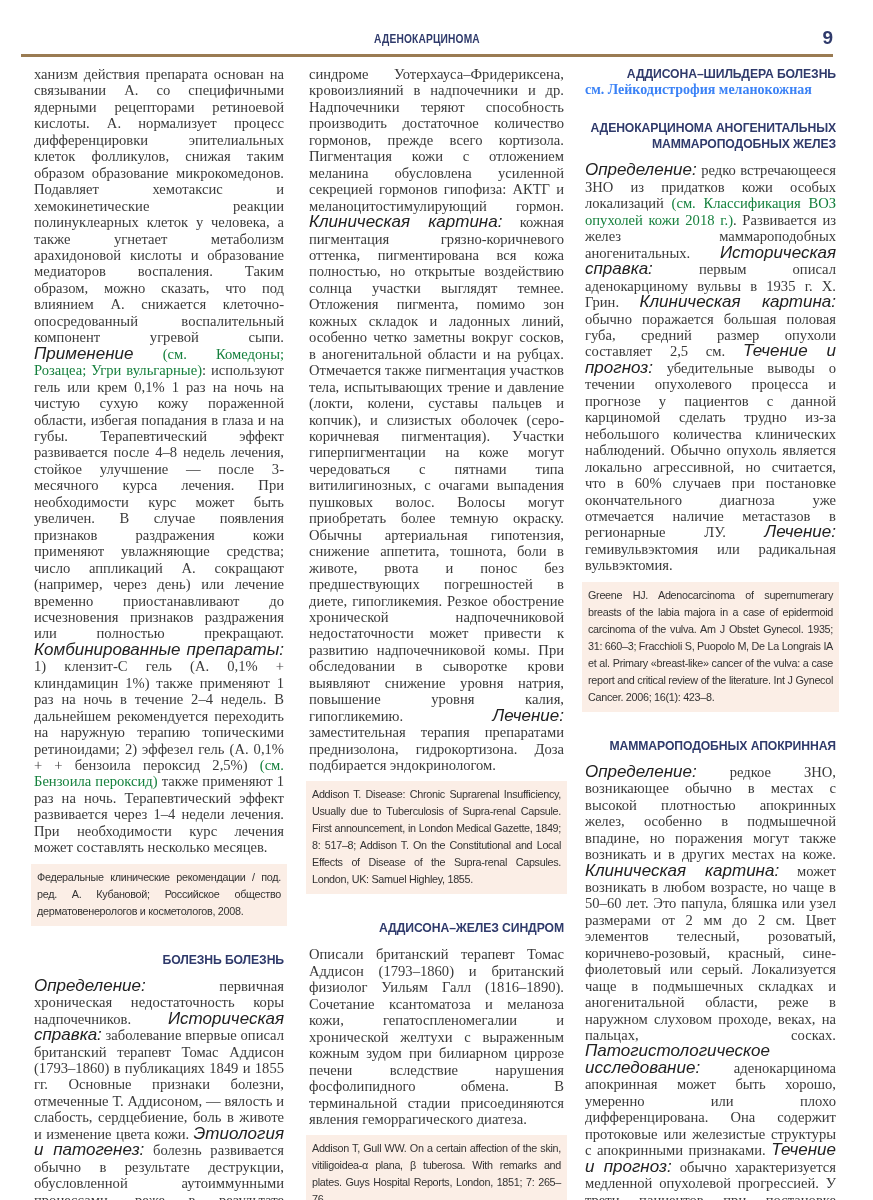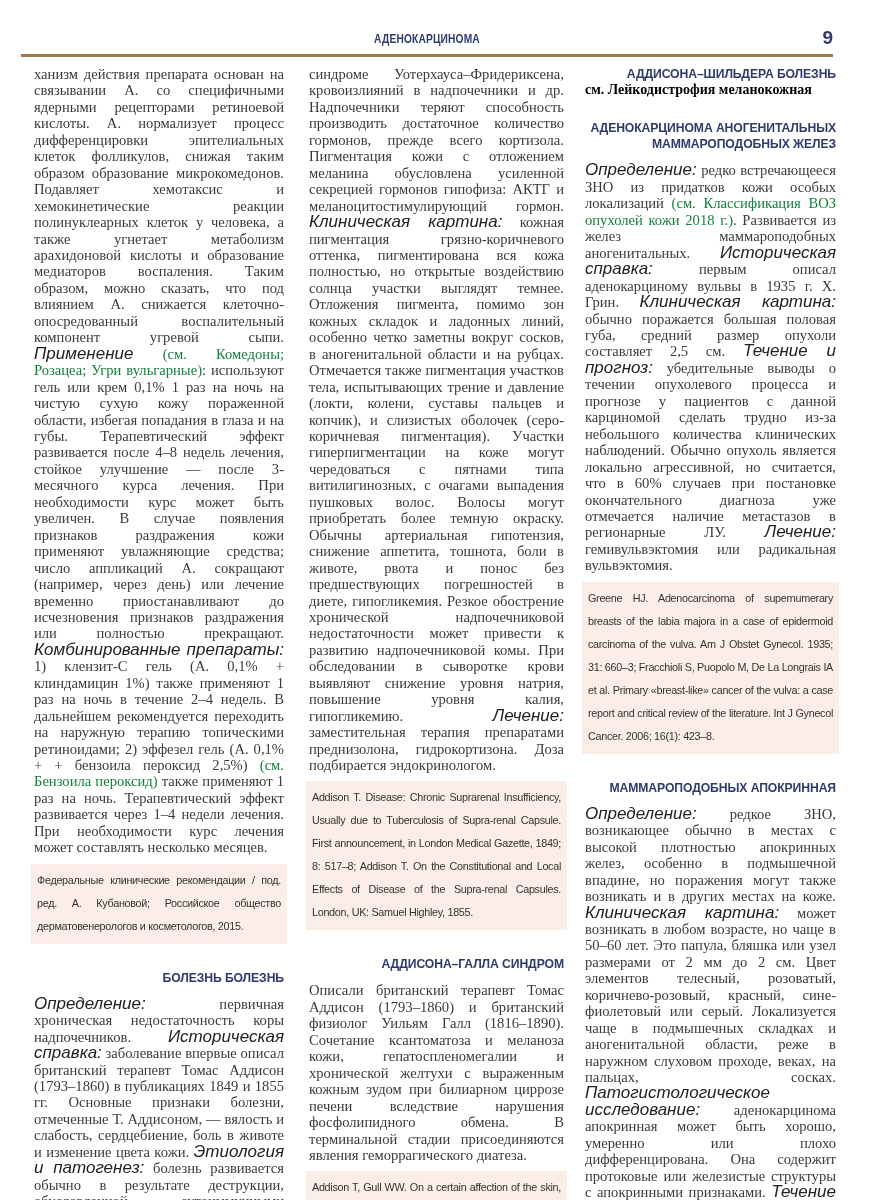--- a/index.html
+++ b/index.html
@@ -9,45 +9,45 @@
     font-family: "Liberation Sans", sans-serif; font-weight: bold; font-size: 12px; color: #2f3a6b; letter-spacing: 0.2px; transform: scaleX(0.85); }
   .page-num { position: absolute; right: 0; top: 27px; font-family: "Liberation Sans", sans-serif; font-weight: bold; font-size: 19px; color: #2f3a6b; }
   .rule { position: absolute; left: 0; top: 54px; width: 100%; height: 3px; background: #9a7b52; }
   .col { position: absolute; top: 66px; font-family: "Liberation Serif", serif; font-size: 14.6px; line-height: 16.45px; color: #3a3a3a; text-align: justify; hyphens: manual; }
   .c1 { left: 34px; width: 250px; }
   .c2 { left: 309px; width: 255px; }
   .c3 { left: 585px; width: 251px; }
   .col p { margin: 0; }
   .it { font-family: "Liberation Sans", sans-serif; font-style: italic; font-size: 17px; color: #222; }
   .b { font-weight: normal; color: #15803d; }
-  .ref { background: #fbeee6; font-family: "Liberation Sans", sans-serif; font-size: 10.8px; line-height: 23px; color: #333; padding: 5px 6px 6px 6px; margin: 8px -3px 0 -3px; text-align: justify; letter-spacing: -0.3px; }
+  .ref { background: #fbeee6; font-family: "Liberation Sans", sans-serif; font-size: 10.8px; line-height: 17px; color: #333; padding: 5px 6px 6px 6px; margin: 8px -3px 0 -3px; text-align: justify; letter-spacing: -0.3px; }
   .h { font-family: "Liberation Sans", sans-serif; font-weight: bold; font-size: 12.2px; line-height: 16px; color: #2f3a6b; text-align: right; letter-spacing: -0.1px; margin: 26px 0 10px 0; }
   .h.first { margin-top: 0; }
-  .see { font-family: "Liberation Serif", serif; font-weight: bold; font-size: 14px; color: #000000; text-align: left; }
+  .see { font-family: "Liberation Serif", serif; font-weight: bold; font-size: 14px; color: #3b82f6; text-align: left; }
 </style>
 </head>
 <body>
 
 <div class="header">
   <div class="running-head">АДЕНОКАРЦИНОМА</div>
   <div class="page-num">9</div>
   <div class="rule"></div>
 </div>
 
 <div class="col c1">
   <p><span>ханизм действия препарата основан на связывании А. со специфичными ядерными рецепторами ретиноевой кислоты. А. нормализует процесс дифференцировки эпителиальных клеток фолликулов, снижая таким образом образование микрокомедонов. Подавляет хемотаксис и хемокинетические реакции полинуклеарных клеток у человека, а также угнетает метаболизм арахидоновой кислоты и образование медиаторов воспаления. Таким образом, можно сказать, что под влиянием А. снижается клеточно-опосредованный воспалительный компонент угревой сыпи. </span><span class="it">Применение</span><span class="b"> (см. Комедоны; Розацеа; Угри вульгарные)</span><span>: используют гель или крем 0,1% 1 раз на ночь на чистую сухую кожу пораженной области, избегая попадания в глаза и на губы. Терапевтический эффект развивается после 4–8 недель лечения, стойкое улучшение — после 3-месячного курса лечения. При необходимости курс может быть увеличен. В случае появления признаков раздражения кожи применяют увлажняющие средства; число аппликаций А. сокращают (например, через день) или лечение временно приостанавливают до исчезновения признаков раздражения или полностью прекращают. </span><span class="it">Комбинированные препараты:</span><span> 1) клензит-С гель (А. 0,1% + клиндамицин 1%) также применяют 1 раз на ночь в течение 2–4 недель. В дальнейшем рекомендуется переходить на наружную терапию топическими ретиноидами; 2) эффезел гель (А. 0,1% + + бензоила пероксид 2,5%) </span><span class="b">(см. Бензоила пероксид)</span><span> также применяют 1 раз на ночь. Терапевтический эффект развивается через 1–4 недели лечения. При необходимости курс лечения может составлять несколько месяцев.</span></p>
-  <div class="ref">Федеральные клинические рекомендации / под. ред. А. Кубановой; Российское общество дерматовенерологов и косметологов, 2015.</div>
+  <div class="ref">Федеральные клинические рекомендации / под. ред. А. Кубановой; Российское общество дерматовенерологов и косметологов, 2008.</div>
   <div class="h">БОЛЕЗНЬ БОЛЕЗНЬ</div>
   <p><span class="it">Определение:</span><span> первичная хроническая недостаточность коры надпочечников. </span><span class="it">Историческая справка:</span><span> заболевание впервые описал британский терапевт Томас Аддисон (1793–1860) в публикациях 1849 и 1855 гг. Основные признаки болезни, отмеченные Т. Аддисоном, — вялость и слабость, сердцебиение, боль в животе и изменение цвета кожи. </span><span class="it">Этиология и патогенез:</span><span> болезнь развивается обычно в результате деструкции, обусловленной аутоиммунными процессами, реже в результате поражения метастазами, а также при туберкулезе, амилоидозе,</span></p>
 </div>
 
 <div class="col c2">
   <p><span>синдроме Уотерхауса–Фридериксена, кровоизлияний в надпочечники и др. Надпочечники теряют способность производить достаточное количество гормонов, прежде всего кортизола. Пигментация кожи с отложением меланина обусловлена усиленной секрецией гормонов гипофиза: АКТГ и меланоцитостимулирующий гормон. </span><span class="it">Клиническая картина:</span><span> кожная пигментация грязно-коричневого оттенка, пигментирована вся кожа полностью, но открытые воздействию солнца участки выглядят темнее. Отложения пигмента, помимо зон кожных складок и ладонных линий, особенно четко заметны вокруг сосков, в аногенитальной области и на рубцах. Отмечается также пигментация участков тела, испытывающих трение и давление (локти, колени, суставы пальцев и копчик), и слизистых оболочек (серо-коричневая пигментация). Участки гиперпигментации на коже могут чередоваться с пятнами типа витилигинозных, с очагами выпадения пушковых волос. Волосы могут приобретать более темную окраску. Обычны артериальная гипотензия, снижение аппетита, тошнота, боли в животе, рвота и понос без предшествующих погрешностей в диете, гипогликемия. Резкое обострение хронической надпочечниковой недостаточности может привести к развитию надпочечниковой комы. При обследовании в сыворотке крови выявляют снижение уровня натрия, повышение уровня калия, гипогликемию. </span><span class="it">Лечение:</span><span> заместительная терапия препаратами преднизолона, гидрокортизона. Доза подбирается эндокринологом.</span></p>
   <div class="ref">Addison T. Disease: Chronic Suprarenal Insufficiency, Usually due to Tuberculosis of Supra-renal Capsule. First announcement, in London Medical Gazette, 1849; 8: 517–8; Addison T. On the Constitutional and Local Effects of Disease of the Supra-renal Capsules. London, UK: Samuel Highley, 1855.</div>
-  <div class="h">АДДИСОНА–ГАЛЛА СИНДРОМ</div>
+  <div class="h">АДДИСОНА–ЖЕЛЕЗ СИНДРОМ</div>
   <p>Описали британский терапевт Томас Аддисон (1793–1860) и британский физиолог Уильям Галл (1816–1890). Сочетание ксантоматоза и меланоза кожи, гепатоспленомегалии и хронической желтухи с выраженным кожным зудом при билиарном циррозе печени вследствие нарушения фосфолипидного обмена. В терминальной стадии присоединяются явления геморрагического диатеза.</p>
   <div class="ref">Addison T, Gull WW. On a certain affection of the skin, vitiligoidea-α plana, β tuberosa. With remarks and plates. Guys Hospital Reports, London, 1851; 7: 265–76.</div>
 </div>
 
 <div class="col c3">
   <div class="h first" style="margin-bottom:0">АДДИСОНА–ШИЛЬДЕРА БОЛЕЗНЬ</div>
   <div class="see">см. Лейкодистрофия меланокожная</div>
   <div class="h" style="margin-top:22px">АДЕНОКАРЦИНОМА АНОГЕНИТАЛЬНЫХ МАММАРОПОДОБНЫХ ЖЕЛЕЗ</div>
   <p><span class="it">Определение:</span><span> редко встречающееся ЗНО из придатков кожи особых локализаций </span><span class="b">(см. Классификация ВОЗ опухолей кожи 2018 г.)</span><span>. Развивается из желез маммароподобных аногенитальных. </span><span class="it">Историческая справка:</span><span> первым описал аденокарциному вульвы в 1935 г. Х. Грин. </span><span class="it">Клиническая картина:</span><span> обычно поражается большая половая губа, средний размер опухоли составляет 2,5 см. </span><span class="it">Течение и прогноз:</span><span> убедительные выводы о течении опухолевого процесса и прогнозе у пациентов с данной карциномой сделать трудно из-за небольшого количества клинических наблюдений. Обычно опухоль является локально агрессивной, но считается, что в 60% случаев при постановке окончательного диагноза уже отмечается наличие метастазов в регионарные ЛУ. </span><span class="it">Лечение:</span><span> гемивульвэктомия или радикальная вульвэктомия.</span></p>
   <div class="ref">Greene HJ. Adenocarcinoma of supernumerary breasts of the labia majora in a case of epidermoid carcinoma of the vulva. Am J Obstet Gynecol. 1935; 31: 660–3; Fracchioli S, Puopolo M, De La Longrais IA et al. Primary «breast-like» cancer of the vulva: a case report and critical review of the literature. Int J Gynecol Cancer. 2006; 16(1): 423–8.</div>

